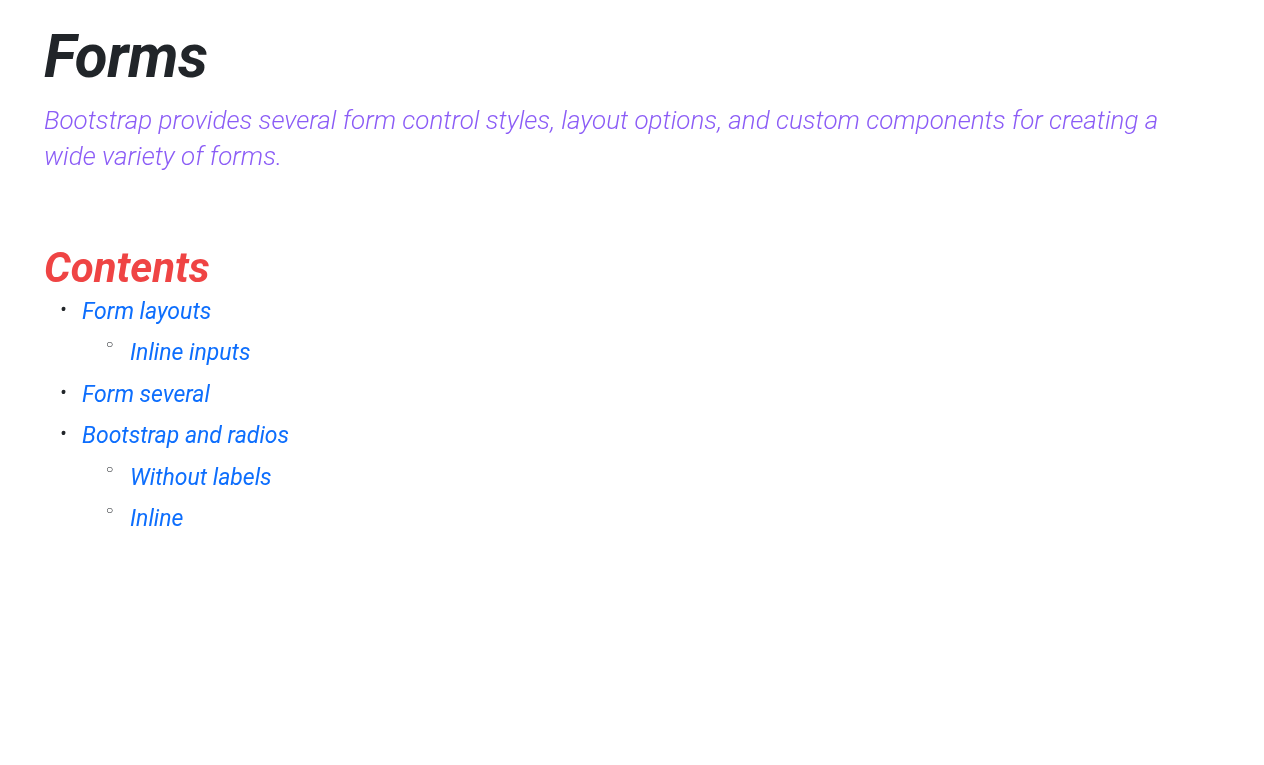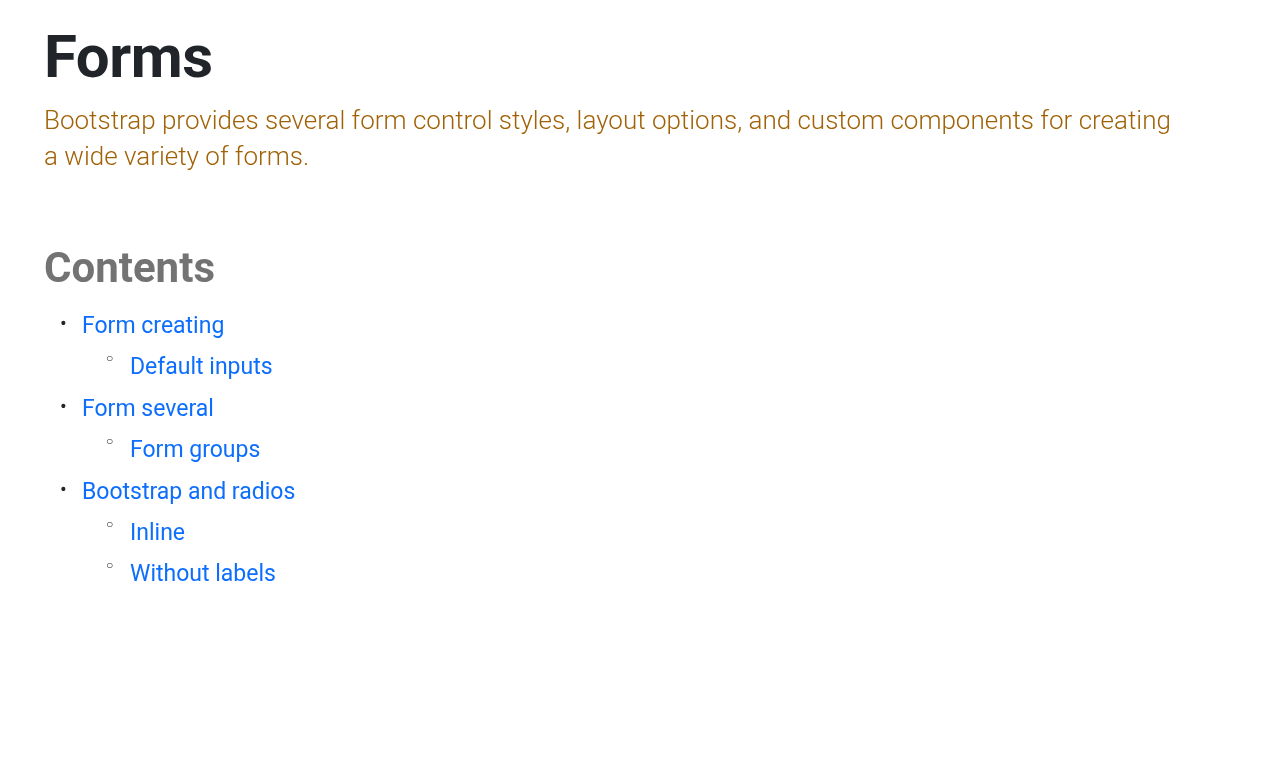--- a/index.html
+++ b/index.html
@@ -1,18 +1,19 @@
 <!DOCTYPE html>
 <html><head>
   <meta charset="utf-8">
   <style>
     * {
       margin: 0;
       padding: 0;
       box-sizing: border-box;
+      font-style: italic;
     }
     body {
       font-family: "Segoe UI", -apple-system, BlinkMacSystemFont, Roboto, "Helvetica Neue", Arial, sans-serif;
       background: #fff;
       color: #212529;
       padding: 0;
     }
     .container {
       padding: 24px 44px;
       max-width: 1264px;
@@ -21,30 +22,30 @@
       font-size: 60px;
       font-weight: 700;
       color: #212529;
       margin-bottom: 12px;
       line-height: 1.1;
       letter-spacing: -0.5px;
     }
     p.lead {
       font-size: 26px;
       font-weight: 300;
-      color: #a16207;
+      color: #8b5cf6;
       line-height: 1.4;
       margin-bottom: 70px;
       max-width: 1140px;
     }
     h2.contents-title {
       font-size: 42px;
       font-weight: 700;
-      color: #737373;
-      margin-bottom: 14px;
+      color: #ef4444;
+      margin-bottom: 0;
       line-height: 1.1;
     }
     ul.toc {
       list-style: none;
       padding-left: 38px;
     }
     ul.toc > li {
       font-size: 23px;
       line-height: 1.8;
       position: relative;
@@ -83,40 +84,37 @@
 <body>
 
 <div class="container">
   <h1 class="page-title">Forms</h1>
   <p class="lead">Bootstrap provides several form control styles, layout options, and custom components for creating a wide variety of forms.</p>
 
   <h2 class="contents-title">Contents</h2>
 
   <ul class="toc">
     <li>
-      <a href="#" class="toc-link">Form creating</a>
+      <a href="#" class="toc-link">Form layouts</a>
       <ul>
         <li>
-          <a href="#" class="toc-link">Default inputs</a>
+          <a href="#" class="toc-link">Inline inputs</a>
         </li>
       </ul>
     </li>
     <li>
       <a href="#" class="toc-link">Form several</a>
       <ul>
-        <li>
-          <a href="#" class="toc-link">Form groups</a>
-        </li>
       </ul>
     </li>
     <li>
       <a href="#" class="toc-link">Bootstrap and radios</a>
       <ul>
         <li>
-          <a href="#" class="toc-link">Inline</a>
+          <a href="#" class="toc-link">Without labels</a>
         </li>
         <li>
-          <a href="#" class="toc-link">Without labels</a>
+          <a href="#" class="toc-link">Inline</a>
         </li>
       </ul>
     </li>
   </ul>
 </div>
 
 </body></html>

